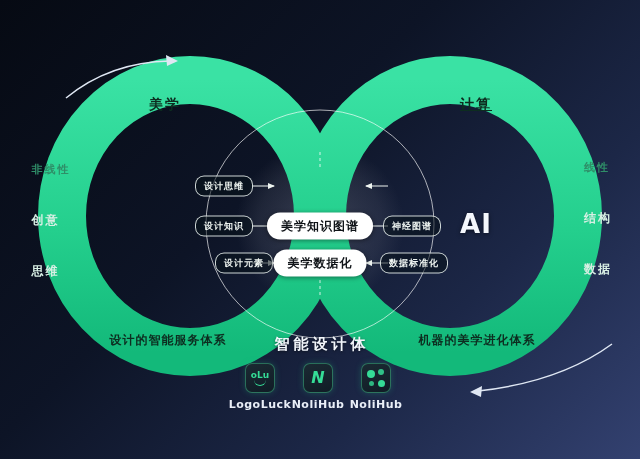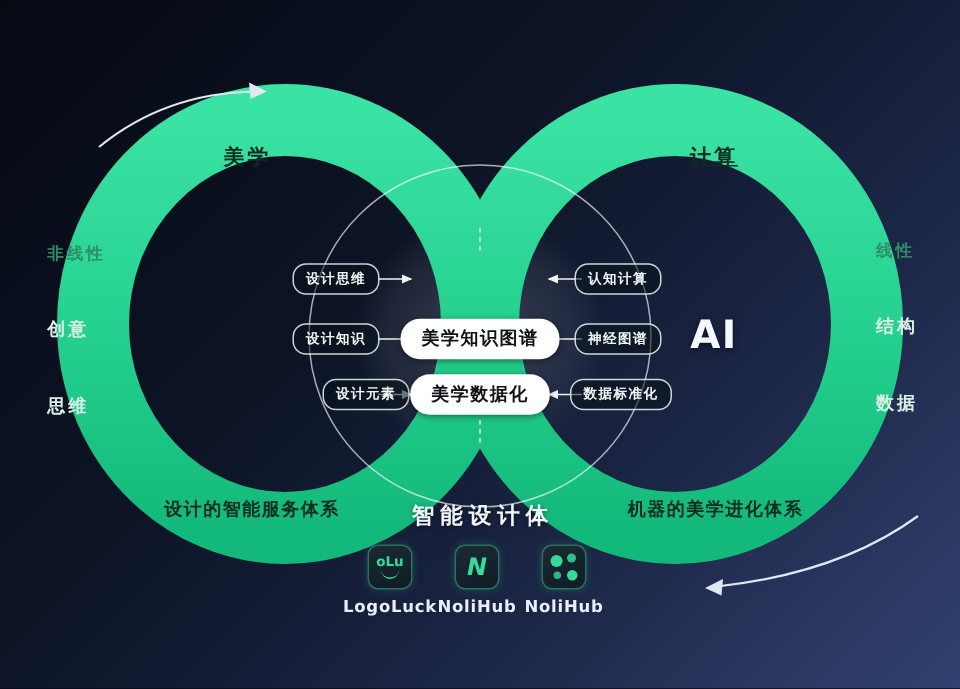--- a/index.html
+++ b/index.html
@@ -112,21 +112,20 @@
     <div class="outer-big">创意</div>
     <div class="outer-big">思维</div>
   </div>
   <div class="abs ctr outer-block" style="left:598px;top:218px;">
     <div class="outer-small">线性</div>
     <div class="outer-big">结构</div>
     <div class="outer-big">数据</div>
   </div>
 
   <div class="abs ctr pill-side" style="left:224px;top:186px;">设计思维</div>
-  <div class="abs ctr pill-side" style="left:412px;top:186px;">认知计算</div>
 
   <div class="abs ctr pill-side" style="left:224px;top:226px;">设计知识</div>
   <div class="abs ctr pill-center" style="left:320px;top:226px;">美学知识图谱</div>
   <div class="abs ctr pill-side" style="left:412px;top:226px;">神经图谱</div>
 
   <div class="abs ctr pill-side" style="left:224px;top:263px;margin-left:20px;">设计元素</div>
   <div class="abs ctr pill-center" style="left:320px;top:263px;">美学数据化</div>
   <div class="abs ctr pill-side" style="left:414px;top:263px;">数据标准化</div>
 
   <div class="abs ctr band-label-sm" style="left:168px;top:340px;">设计的智能服务体系</div>

